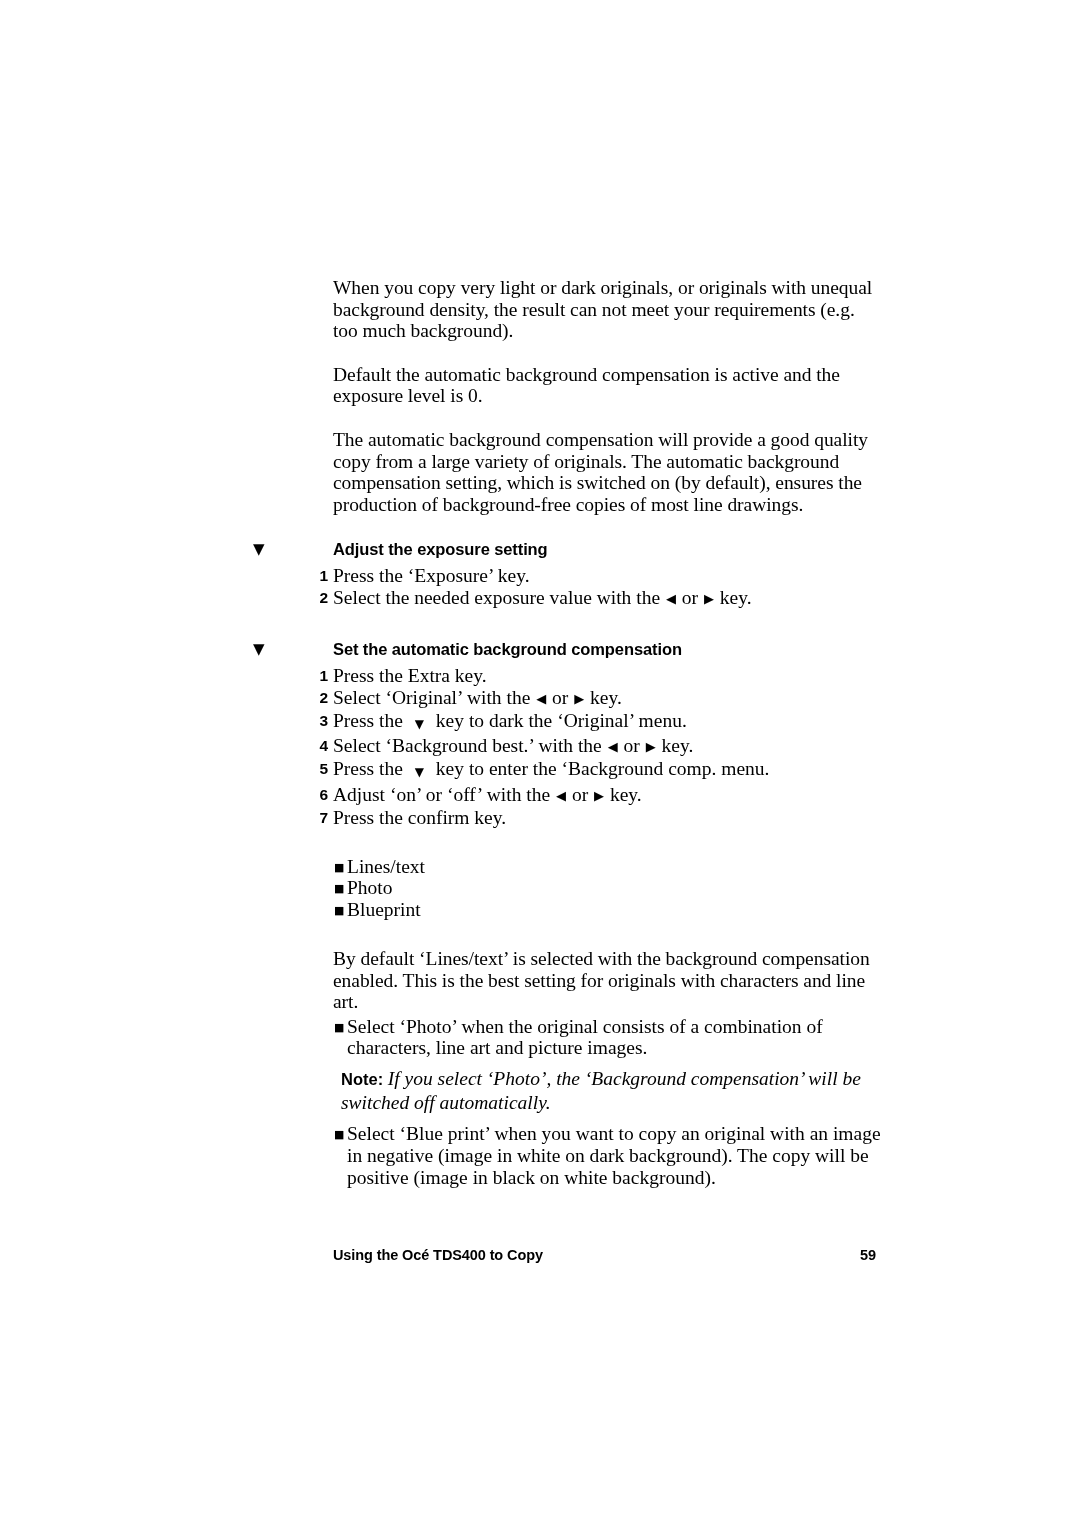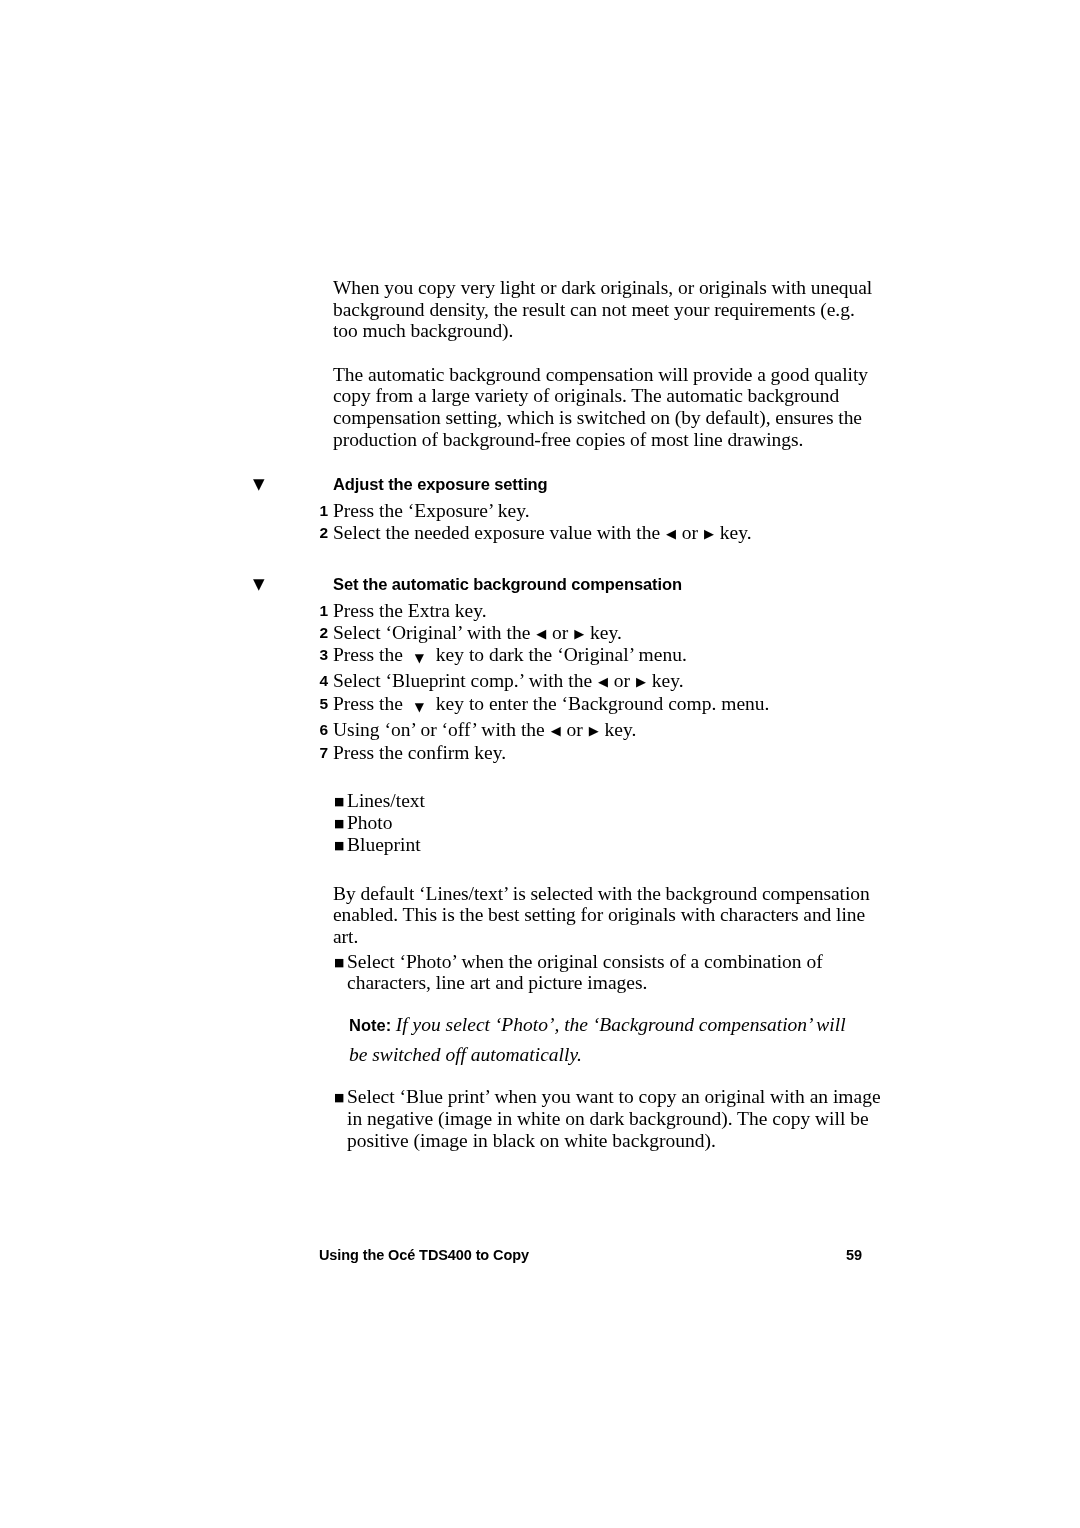--- a/index.html
+++ b/index.html
@@ -122,58 +122,59 @@
     font-size: 11px;
     line-height: 23px;
     font-family: "DejaVu Sans", sans-serif;
   }
   ul.bullets li.hang {
     padding-left: 14px;
     text-indent: 0;
   }
 
   p.note {
-    margin: 16px;
-    font-size: 19.5px;
-    line-height: 30px;
+    margin: 8px;
+    font-size: 19.5px;
+    line-height: 24px;
   }
   p.note .note-label {
     font-family: "Liberation Sans", sans-serif;
     font-weight: bold;
     font-size: 16.5px;
   }
   p.note .note-body {
     font-style: italic;
   }
   .gap-lg { height: 27px; }
 
   
   .footer {
     position: absolute;
-    left: 319px;
+    left: 333px;
     top: 1247px;
     width: 543px;
     display: flex;
     justify-content: space-between;
     align-items: baseline;
     font-family: "Liberation Sans", sans-serif;
     font-weight: bold;
     font-size: 14.5px;
     letter-spacing: -0.1px;
     text-align: right;
   }
 </style>
 </head>
 <body>
 
 <div class="page">
 
   <div class="content">
 
     <p class="para">When you copy very light or dark originals, or originals with unequal background density, the result can not meet your requirements (e.g. too much background).</p>
+    <p class="para">Default the automatic background compensation is active and the exposure level is 0.</p>
     <p class="para">The automatic background compensation will provide a good quality copy from a large variety of originals. The automatic background compensation setting, which is switched on (by default), ensures the production of background-free copies of most line drawings.</p>
 
     <div class="section-head">
       <span class="marker">▼</span>
       <span class="head-label">Adjust the exposure setting</span>
     </div>
 
     <ol class="steps">
       <li>
         <span class="num">1</span><span>Press the ‘Exposure’ key.</span>
@@ -194,27 +195,27 @@
       <li>
         <span class="num">1</span><span>Press the Extra key.</span>
       </li>
       <li>
         <span class="num">2</span><span>Select ‘Original’ with the </span><span class="kbd-arrow">◀</span><span> or </span><span class="kbd-arrow">▶</span><span> key.</span>
       </li>
       <li>
         <span class="num">3</span><span>Press the </span><span class="kbd-arrow down">▼</span><span> key to dark the ‘Original’ menu.</span>
       </li>
       <li>
-        <span class="num">4</span><span>Select ‘Blueprint comp.’ with the </span><span class="kbd-arrow">◀</span><span> or </span><span class="kbd-arrow">▶</span><span> key.</span>
+        <span class="num">4</span><span>Select ‘Background best.’ with the </span><span class="kbd-arrow">◀</span><span> or </span><span class="kbd-arrow">▶</span><span> key.</span>
       </li>
       <li>
         <span class="num">5</span><span>Press the </span><span class="kbd-arrow down">▼</span><span> key to enter the ‘Background comp. menu.</span>
       </li>
       <li>
-        <span class="num">6</span><span>Using ‘on’ or ‘off’ with the </span><span class="kbd-arrow">◀</span><span> or </span><span class="kbd-arrow">▶</span><span> key.</span>
+        <span class="num">6</span><span>Adjust ‘on’ or ‘off’ with the </span><span class="kbd-arrow">◀</span><span> or </span><span class="kbd-arrow">▶</span><span> key.</span>
       </li>
       <li>
         <span class="num">7</span><span>Press the confirm key.</span>
       </li>
     </ol>
 
     <div class="gap-lg"></div>
 
 
     <ul class="bullets">

